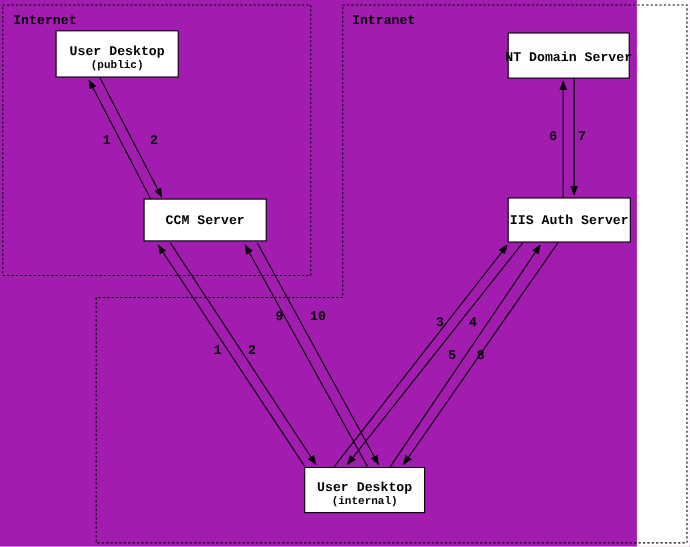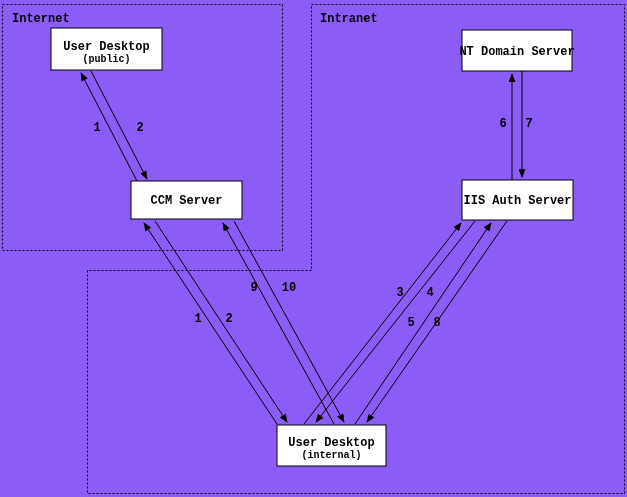--- a/index.html
+++ b/index.html
@@ -5,23 +5,23 @@
   html, body {
     margin: 0;
     padding: 0;
     background: #ffffff;
     width: 627px;
     height: 497px;
     overflow: hidden;
   }
   .canvas-wrap {
     position: relative;
-    width: 627px;
+    width: 579px;
     height: 497px;
-    background: #8b5cf6;
+    background: #a21caf;
   }
   svg {
     display: block;
     font-family: "Liberation Mono", "DejaVu Sans Mono", monospace;
   }
   .zone-border {
     fill: none;
     stroke: #000000;
     stroke-width: 1;
     stroke-dasharray: 2 2;

